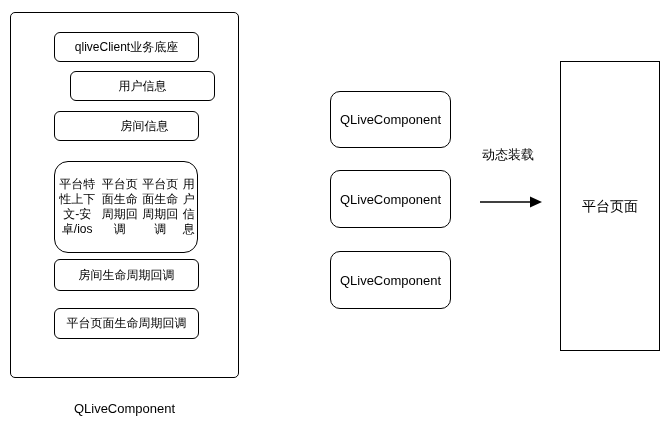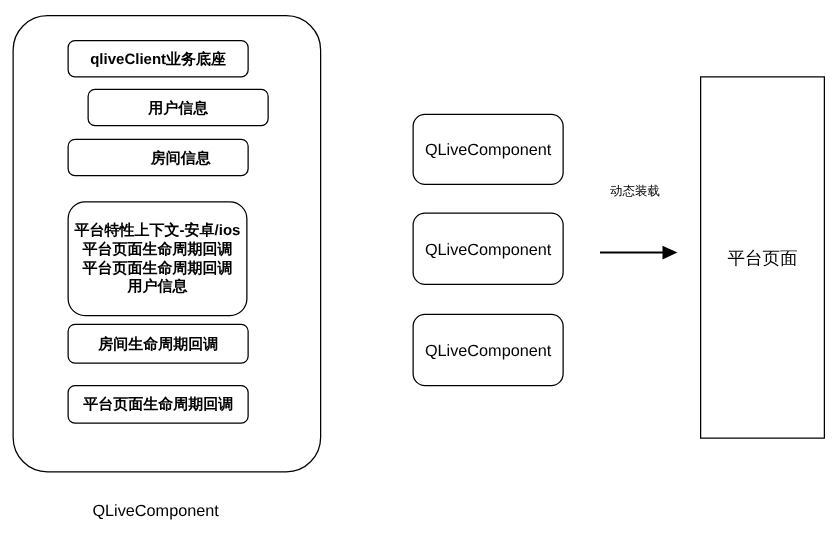--- a/index.html
+++ b/index.html
@@ -22,30 +22,29 @@
     display: flex;
     align-items: center;
     justify-content: center;
     text-align: center;
     font-size: 12px;
     line-height: 15px;
   }
   
   .outer-container {
     left: 10px; top: 12px;
-    width: 247px; height: 366px;
-    border-radius: 28px;
+    width: 229px; height: 366px;
+    border-radius: 5px;
     display: block;
-    font-weight: bold;
   }
   .outer-container .shape { position: absolute; }
   .b1 { left: 43px; top: 19px;  width: 145px; height: 30px; border-radius: 6px; }
   .b2 { left: 43px; top: 58px;  width: 145px; height: 30px; border-radius: 6px; margin-left: 16px; }
   .b3 { left: 43px; top: 98px;  width: 145px; height: 30px; border-radius: 6px; padding-left: 36px; }
-  .b4 { left: 43px; top: 148px; width: 144px; height: 92px; border-radius: 14px; flex-direction: column; }
+  .b4 { left: 43px; top: 148px; width: 144px; height: 92px; border-radius: 14px; flex-direction: row; }
   .b4 span { display: block; }
   .b5 { left: 43px; top: 246px; width: 145px; height: 32px; border-radius: 6px; }
   .b6 { left: 43px; top: 295px; width: 145px; height: 31px; border-radius: 6px; }
   .left-caption {
     position: absolute;
     left: 10px; top: 401px;
     width: 229px;
     text-align: center;
     font-size: 13px;
   }
@@ -53,21 +52,21 @@
   .mid { left: 330px; width: 121px; height: 58px; border-radius: 10px; font-size: 13px; }
   .mid-a { top: 91px; height: 57px; }
   .mid-b { top: 170px; }
   .mid-c { top: 251px; }
   
   .arrow-label {
     position: absolute;
     left: 468px; top: 146px;
     width: 80px;
     text-align: center;
-    font-size: 10px;
+    font-size: 13px;
   }
   .arrow-svg {
     position: absolute;
     left: 478px; top: 192px;
     width: 66px; height: 20px;
   }
   
   .right-box {
     left: 560px; top: 61px;
     width: 100px; height: 290px;

